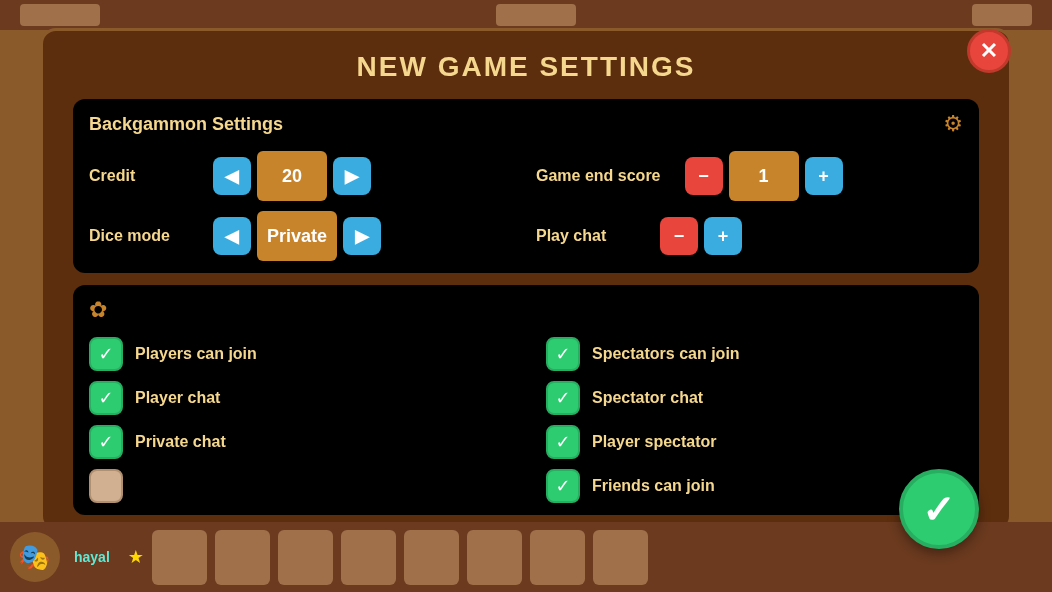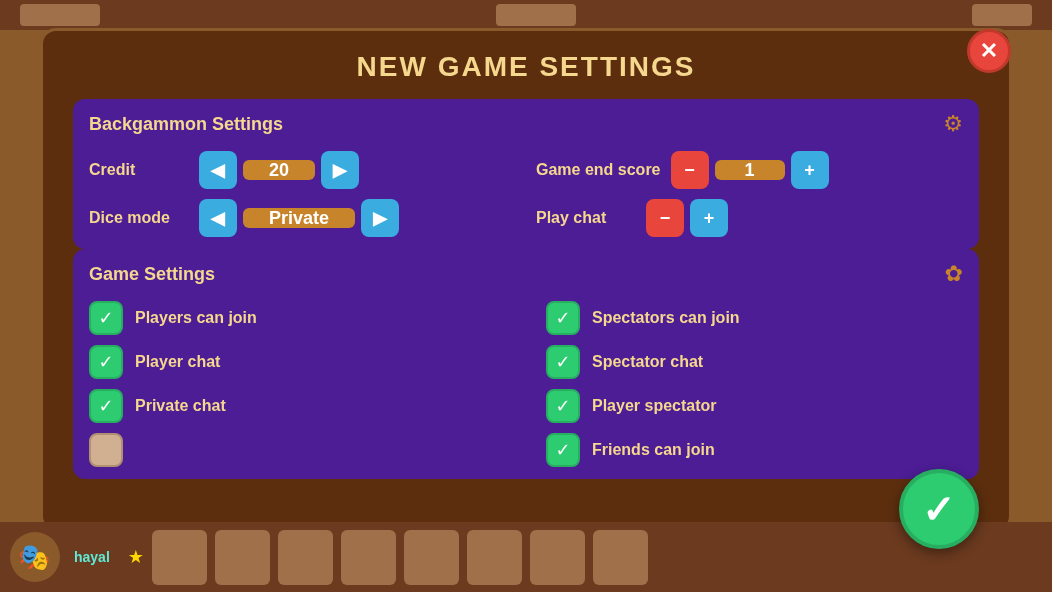--- a/index.html
+++ b/index.html
@@ -87,23 +87,24 @@
       text-align: center;
       color: #F5D78E;
       font-size: 28px;
       font-weight: 900;
       letter-spacing: 2px;
       margin-bottom: 16px;
     }
 
     
     .section {
-      background: #4c1d95;
+      background: #000000;
       border-radius: 12px;
       padding: 12px 16px;
+      margin-bottom: 12px;
     }
 
     .section-header {
       display: flex;
       align-items: center;
       justify-content: space-between;
       margin-bottom: 14px;
     }
 
     .section-title {
@@ -120,21 +121,21 @@
     
     .settings-grid {
       display: grid;
       grid-template-columns: 1fr 1fr;
       gap: 10px 20px;
     }
 
     .setting-row {
       display: flex;
       align-items: center;
-      gap: 10px;
+      gap: 24px;
     }
 
     .setting-label {
       color: #F5D78E;
       font-size: 16px;
       font-weight: 700;
       min-width: 100px;
     }
 
     .stepper {
@@ -168,26 +169,26 @@
     .stepper-btn.plus {
       background: #3AACE0;
     }
 
     .stepper-value {
       background: #C8842A;
       color: white;
       font-size: 18px;
       font-weight: 800;
       min-width: 70px;
-      height: 20px;
+      height: 50px;
       display: flex;
       align-items: center;
       justify-content: center;
       border-radius: 6px;
-      padding: 0 26px;
+      padding: 0 10px;
     }
 
     
     .checkbox-grid {
       display: grid;
       grid-template-columns: 1fr 1fr;
       gap: 10px 40px;
     }
 
     .checkbox-row {
@@ -326,21 +327,20 @@
         <div class="stepper">
           <button class="stepper-btn minus">−</button>
           <button class="stepper-btn plus">+</button>
         </div>
       </div>
     </div>
   </div>
 
   <div class="section">
     <div class="section-header">
-      <span class="section-title">Game Settings</span>
       <span class="gear-icon">✿</span>
     </div>
     <div class="checkbox-grid" id="checkbox-grid">
     <div class="checkbox-row">
           <div class="checkbox checked">✓</div>
           <span class="checkbox-label">Players can join</span>
         </div>
         <div class="checkbox-row">
           <div class="checkbox checked">✓</div>
           <span class="checkbox-label">Spectators can join</span>

